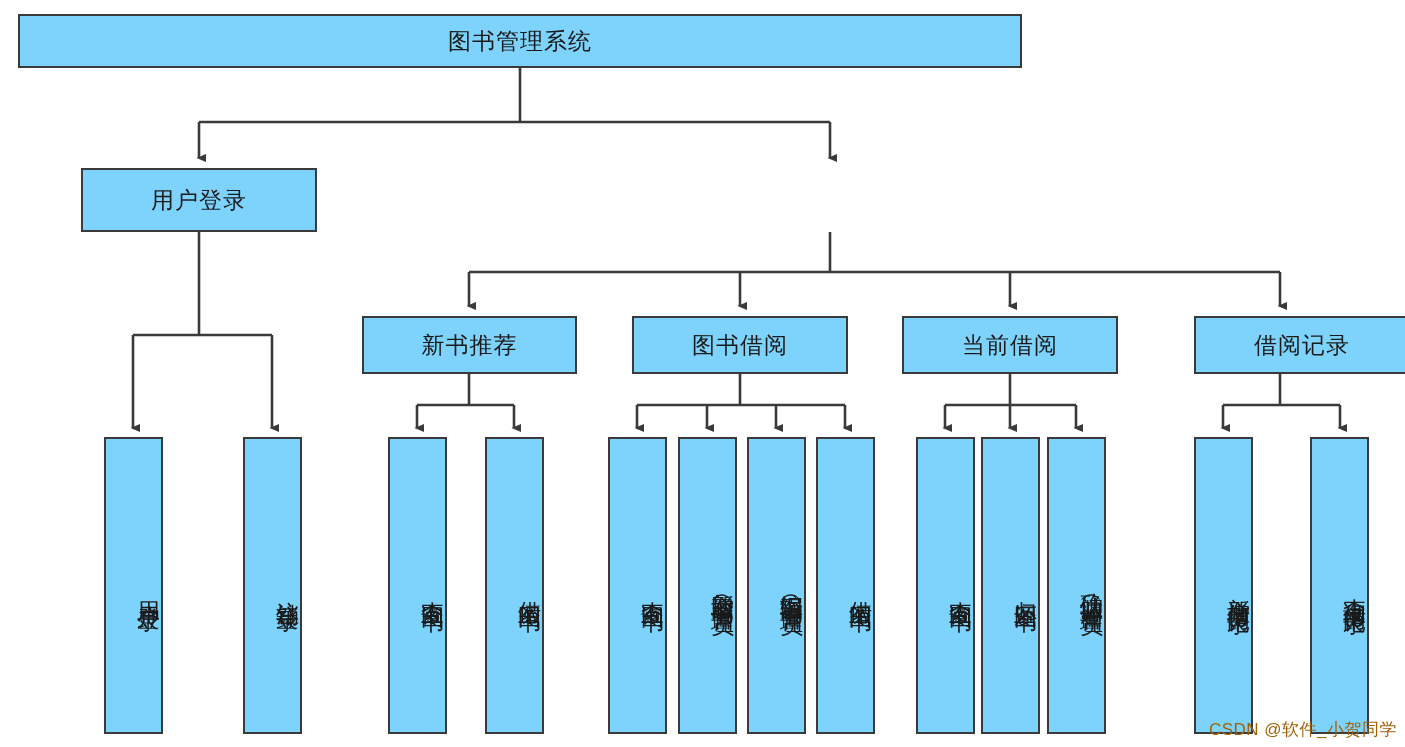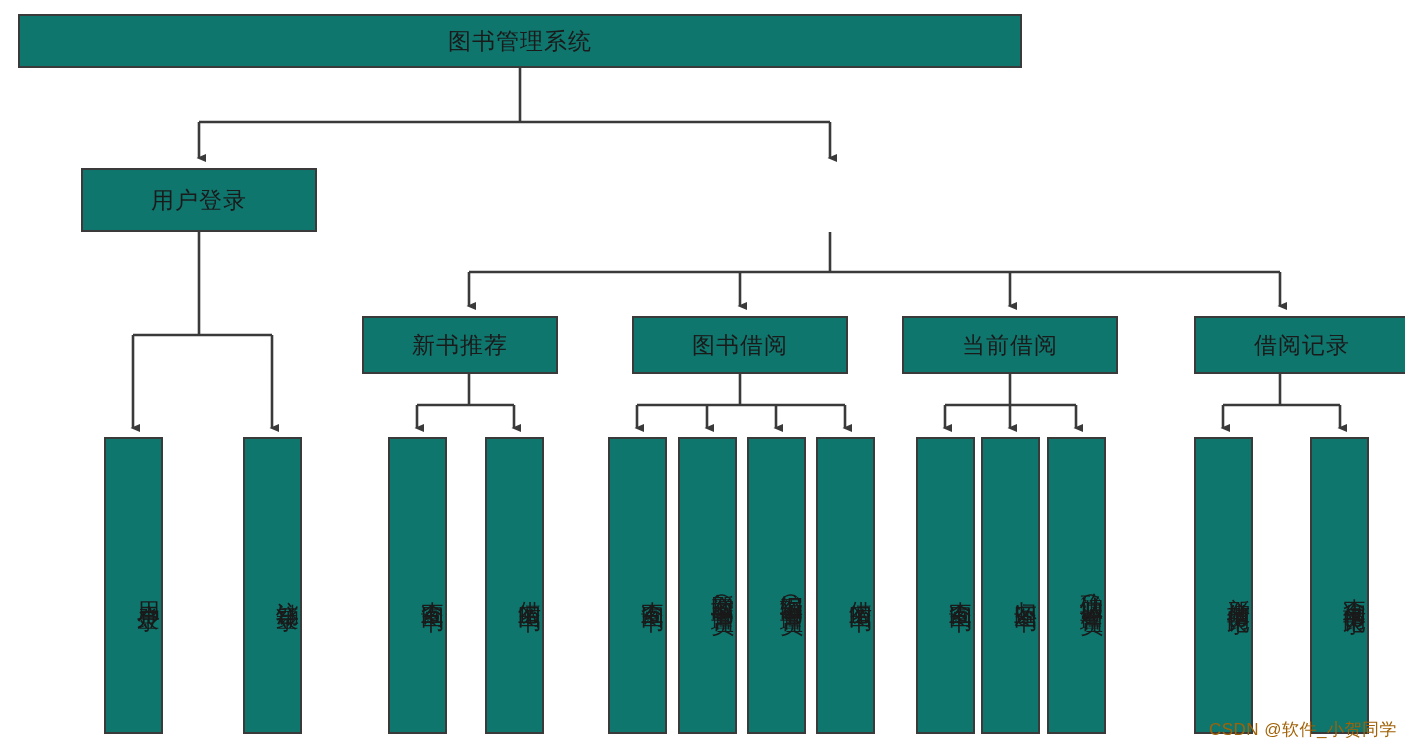--- a/index.html
+++ b/index.html
@@ -13,21 +13,21 @@
   #canvas {
     position: relative;
     width: 1405px;
     height: 747px;
     background: #ffffff;
     overflow: hidden;
   }
   .node {
     position: absolute;
     box-sizing: border-box;
-    background: #0f766e;
+    background: #7dd3fc;
     border: 2px solid #3a3a3a;
     display: flex;
     align-items: center;
     justify-content: center;
     color: #1a1a1a;
   }
   .node.horiz {
     font-size: 23px;
     letter-spacing: 1px;
   }
@@ -120,21 +120,21 @@
   </svg>
 
   <div class="node horiz" style="left:18px; top:14px; width:1004px; height:54px;">
     <span class="label">图书管理系统</span>
   </div>
 
   <div class="node horiz" style="left:81px; top:168px; width:236px; height:64px;">
     <span class="label">用户登录</span>
   </div>
 
-  <div class="node horiz" style="left:362px; top:316px; width:196px; height:58px;align-items:center;">
+  <div class="node horiz" style="left:362px; top:316px; width:215px; height:58px;align-items:center;">
     <span class="label">新书推荐</span>
   </div>
   <div class="node horiz" style="left:902px; top:316px; width:216px; height:58px;">
     <span class="label">当前借阅</span>
   </div>
   <div class="node horiz" style="left:632px; top:316px; width:216px; height:58px;">
     <span class="label">图书借阅</span>
   </div>
   <div class="node horiz" style="left:1194px; top:316px; width:216px; height:58px;">
     <span class="label">借阅记录</span>

